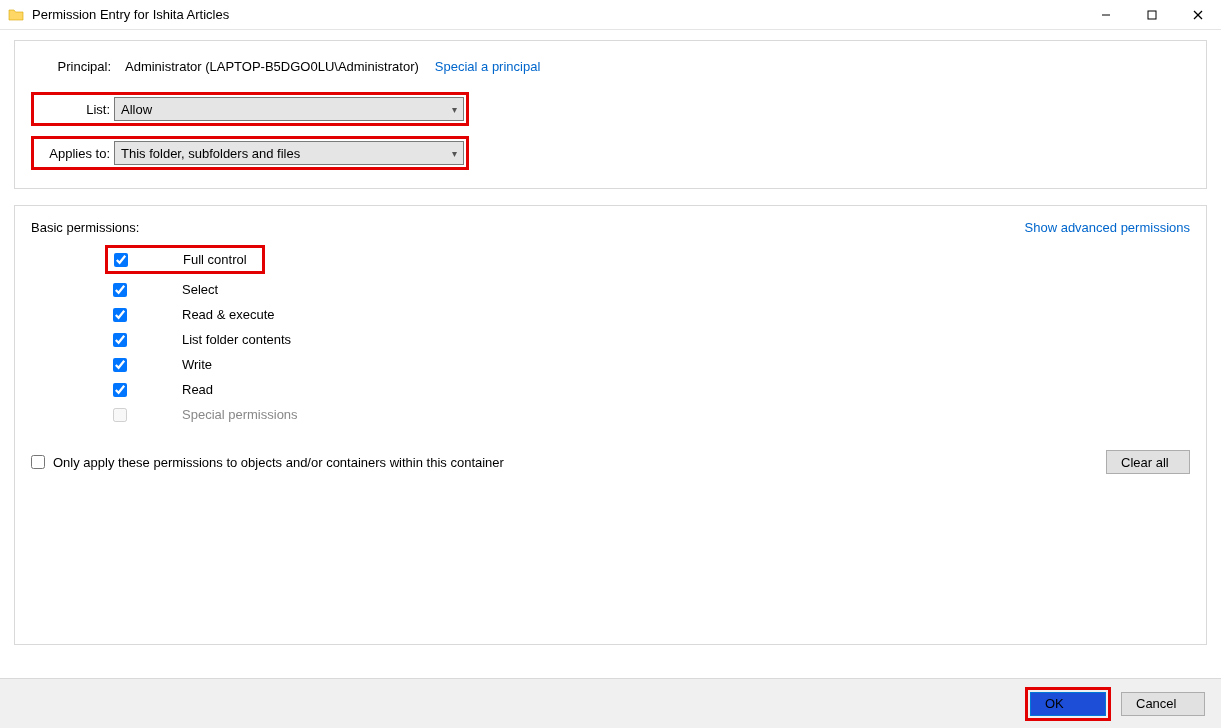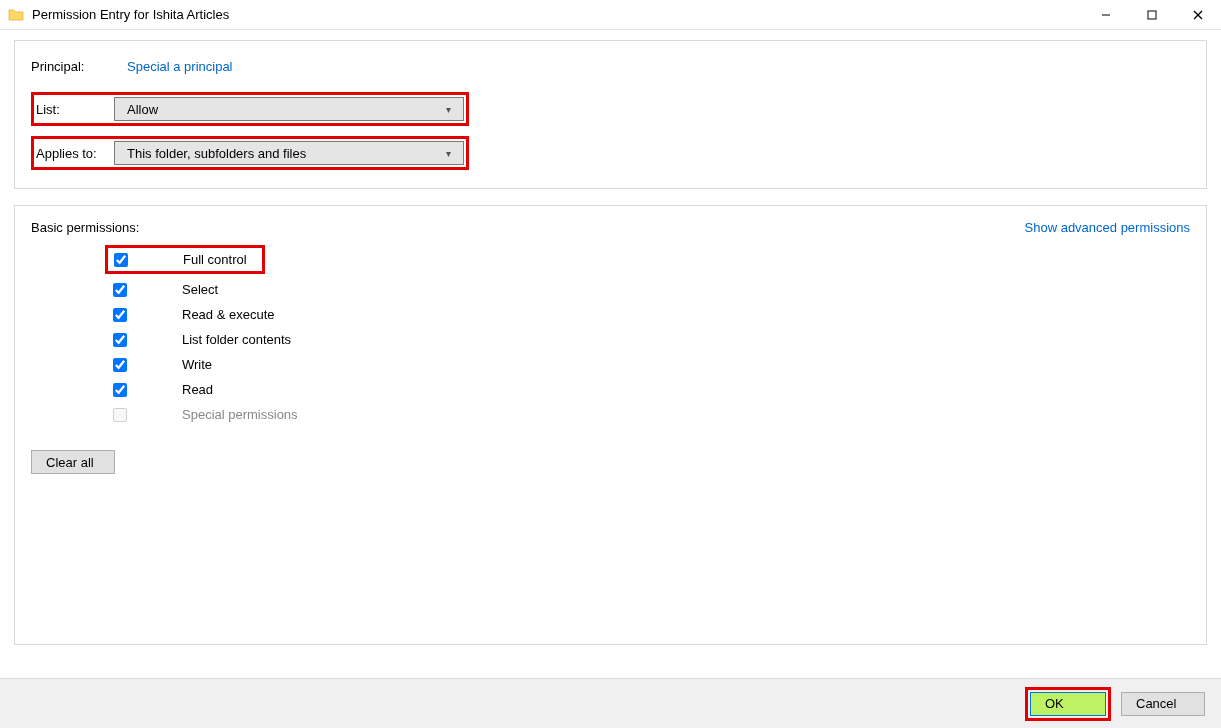--- a/index.html
+++ b/index.html
@@ -51,20 +51,21 @@
 
   .row {
     display: flex;
     align-items: center;
     margin-bottom: 10px;
   }
   .row:last-child { margin-bottom: 0; }
 
   .field-label {
     width: 80px;
+    text-align: right;
   }
 
   .link {
     color: #0066cc;
     cursor: pointer;
     margin-left: 16px;
   }
 
   .principal-line {
     display: flex; align-items: center;
@@ -78,21 +79,21 @@
     padding: 2px;
   }
 
   .combo {
     width: 350px;
     height: 24px;
     border: 1px solid #7a7a7a;
     background: #e5e5e5;
     display: flex;
     align-items: center;
-    padding: 0 12px;
+    padding: 0 6px;
     justify-content: space-between;
     margin-left: 4px;
   }
   .combo .chev { font-size: 10px; color: #555; }
 
   
   .perm-head {
     display: flex;
     justify-content: space-between;
     align-items: flex-start;
@@ -160,21 +161,21 @@
     padding: 0 16px;
     gap: 10px;
   }
   .ok-hl {
     border: 3px solid #e20000;
     padding: 2px;
     display: inline-flex;
   }
   .btn.ok {
     border: 1px solid #0078d7;
-    background: #bef264;
+    background: #1d4ed8;
   }
 
   .panel.perm {
     min-height: 440px;
     position: relative;
   }
 
 </style>
 </head>
 <body>
@@ -206,20 +207,21 @@
     </div>
   </div>
 </div>
 
 <div class="client">
 
   <div class="panel top">
 
     <div class="principal-line">
       <span class="field-label">Principal:</span>
+      <span class="principal-value">Administrator (LAPTOP-B5DGO0LU\Administrator)</span>
       <span class="link">Special a principal</span>
     </div>
 
     <div class="row">
       <span class="hl-red-row">
         <span class="field-label" style="width:74px;">List:</span>
         <span class="combo">
           <span>Allow</span>
           <span class="chev">▾</span>
         </span>
@@ -278,20 +280,24 @@
       </div>
 
       <div class="perm-item disabled">
         <input type="checkbox" disabled="" style="">
         <label>Special permissions</label>
       </div>
 
     </div>
 
     <div class="only-apply-row">
+      <div class="only-apply-left">
+        <input type="checkbox" style="">
+        <label>Only apply these permissions to objects and/or containers within this container</label>
+      </div>
       <div class="btn">
         <span>Clear all</span>
       </div>
     </div>
 
   </div>
 
 </div>
 
 <div class="footer">

